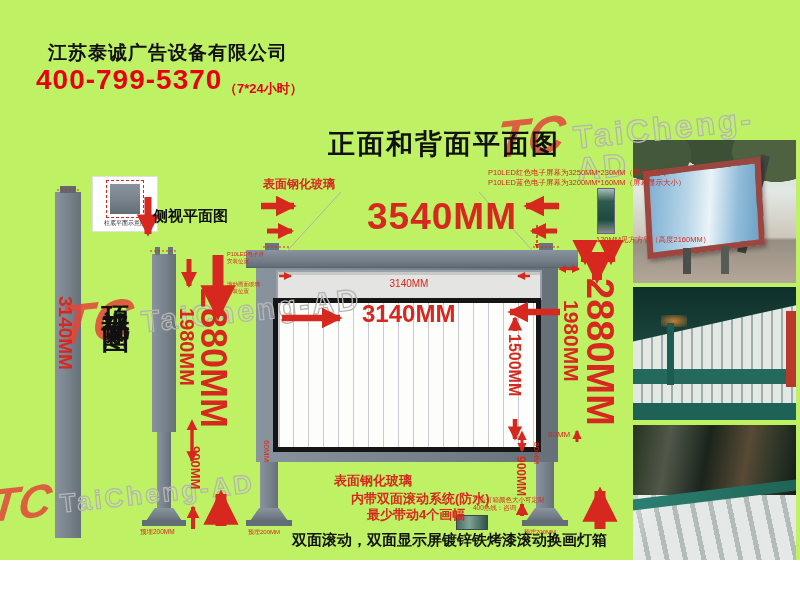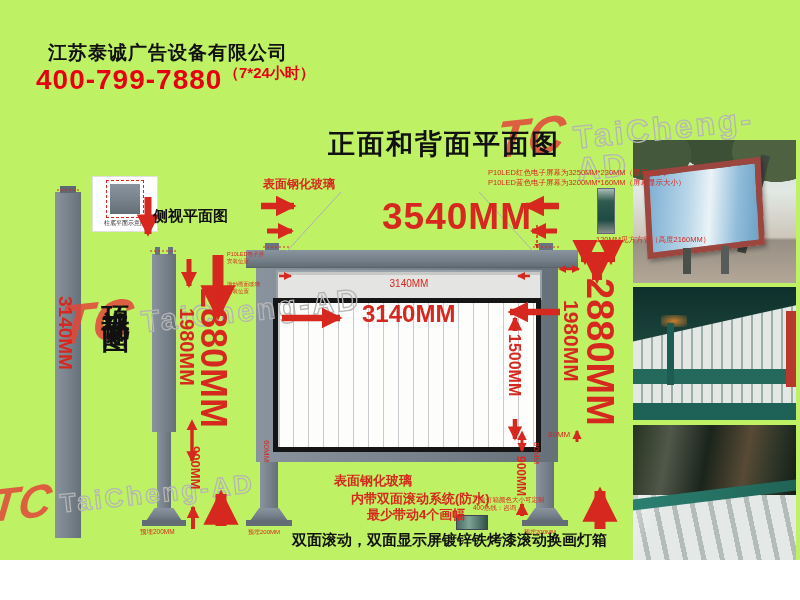--- a/index.html
+++ b/index.html
@@ -21,22 +21,22 @@
   .photo{position:absolute;left:633px;width:163px;overflow:hidden;}
   svg.overlay{position:absolute;left:0;top:0;z-index:6;pointer-events:none;}
   .txt{z-index:7;}
 </style>
 </head>
 <body>
 
 <div id="page">
 
   <div class="abs txt" style="left:48px;top:40px;font-size:19px;font-weight:900;letter-spacing:1px;color:#111;">江苏泰诚广告设备有限公司</div>
-  <div class="abs txt" style="left:36px;top:64px;font-size:28px;font-weight:900;color:#e60012;letter-spacing:1px;">400-799-7880</div>
-  <div class="abs txt" style="left:224px;top:64px;font-size:15px;font-weight:900;color:#e60012;">（7*24小时）</div>
+  <div class="abs txt" style="left:36px;top:64px;font-size:28px;font-weight:900;color:#e60012;letter-spacing:1px;">400-799-5370</div>
+  <div class="abs txt" style="left:224px;top:80px;font-size:13px;font-weight:900;color:#e60012;">（7*24小时）</div>
 
   <div class="abs txt" style="left:328px;top:126px;font-size:27px;font-weight:900;color:#111;letter-spacing:2px;">正面和背面平面图</div>
 
   <div class="abs wm" style="left:497px;top:104px;transform:rotate(-6deg);z-index:3;">
     <span class="wm-logo" style="font-size:52px;">TC</span>
     <span class="wm-text" style="font-size:32px;margin-top:10px;">TaiCheng-AD</span>
   </div>
   <div class="abs wm" style="left:58px;top:288px;transform:rotate(-6deg);z-index:3;">
     <span class="wm-logo" style="font-size:56px;">TC</span>
     <span class="wm-text" style="font-size:30px;margin-top:12px;">TaiCheng-AD</span>
@@ -93,21 +93,21 @@
 
   <div class="abs gray-fill" style="left:260px;top:462px;width:18px;height:48px;z-index:1;"></div>
   <div class="abs gray-fill" style="left:536px;top:462px;width:18px;height:48px;z-index:1;"></div>
   <div class="abs gray-h flare" style="left:250px;top:508px;width:38px;height:13px;z-index:1;"></div>
   <div class="abs gray-h flare" style="left:526px;top:508px;width:38px;height:13px;z-index:1;"></div>
   <div class="abs" style="left:246px;top:520px;width:46px;height:6px;background:#636d76;z-index:1;"></div>
   <div class="abs" style="left:522px;top:520px;width:46px;height:6px;background:#636d76;z-index:1;"></div>
   <div class="abs txt" style="left:248px;top:528px;font-size:6px;color:#d6281e;">预埋200MM</div>
   <div class="abs txt" style="left:524px;top:528px;font-size:6px;color:#d6281e;">预埋200MM</div>
 
-  <div class="abs red txt" style="left:382px;top:196px;font-size:37px;font-weight:700;letter-spacing:1px;">3540MM</div>
+  <div class="abs red txt" style="left:367px;top:196px;font-size:37px;font-weight:700;letter-spacing:1px;">3540MM</div>
   <div class="abs red txt" style="left:362px;top:300px;font-size:24px;font-weight:700;z-index:4;">3140MM</div>
   <div class="abs rot red txt" style="left:523px;top:334px;font-size:16px;font-weight:700;z-index:4;">1500MM</div>
   <div class="abs rot red txt" style="left:583px;top:300px;font-size:21px;font-weight:700;">1980MM</div>
   <div class="abs rot red txt" style="left:621px;top:278px;font-size:38px;font-weight:900;">2880MM</div>
   <div class="abs rot red txt" style="left:528px;top:456px;font-size:12px;font-weight:700;">900MM</div>
   <div class="abs rot red txt" style="left:271px;top:440px;font-size:8px;">60MM</div>
   <div class="abs rot red txt" style="left:541px;top:442px;font-size:8px;">80MM</div>
   <div class="abs red txt" style="left:548px;top:430px;font-size:8px;">80MM</div>
 
   <div class="abs red txt" style="left:263px;top:176px;font-size:12px;font-weight:900;">表面钢化玻璃</div>

